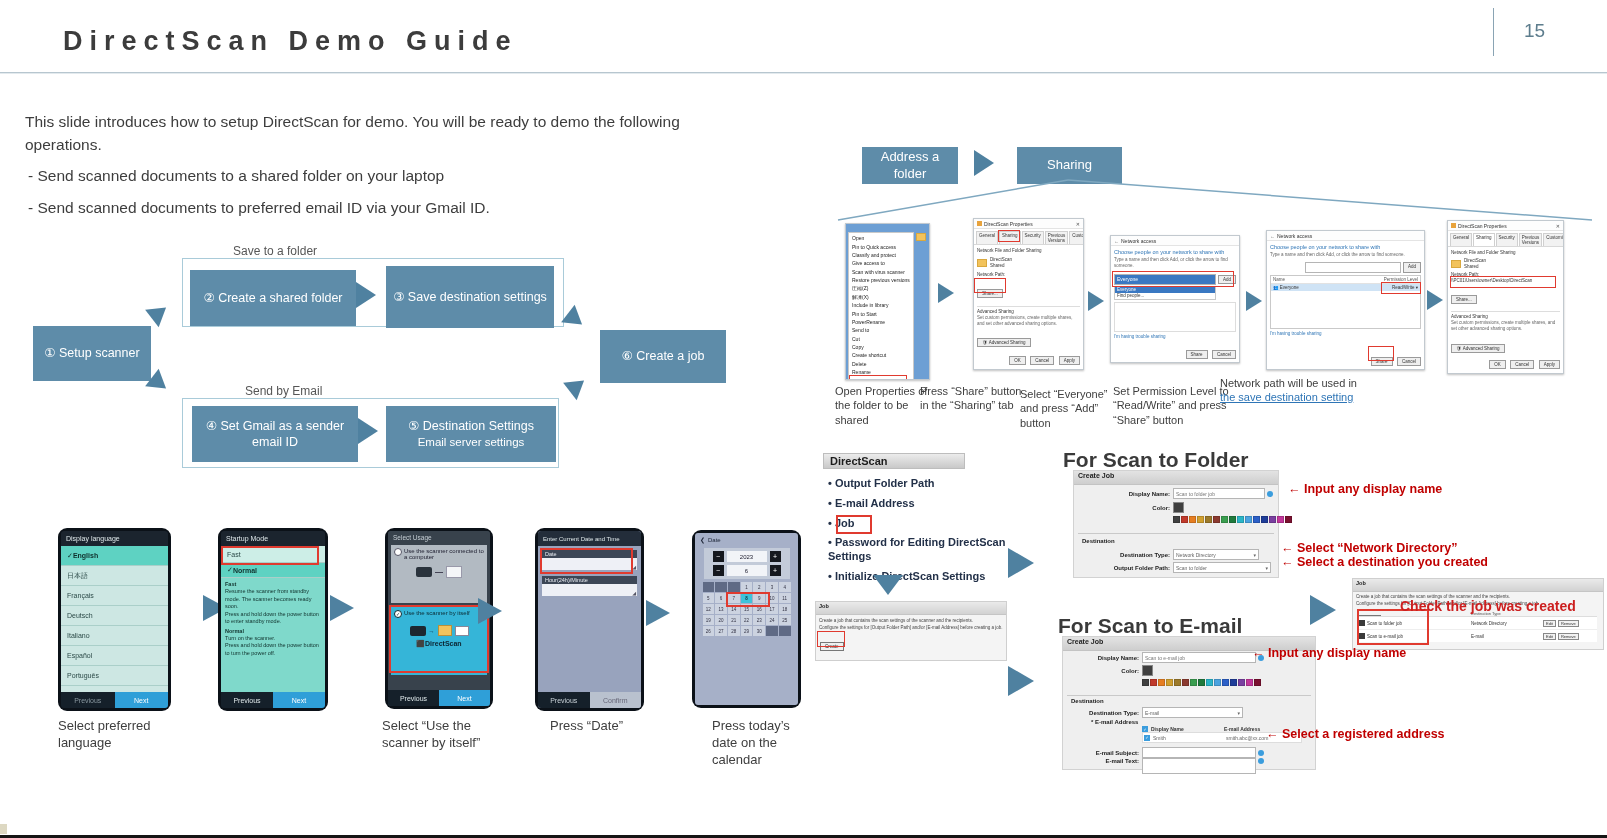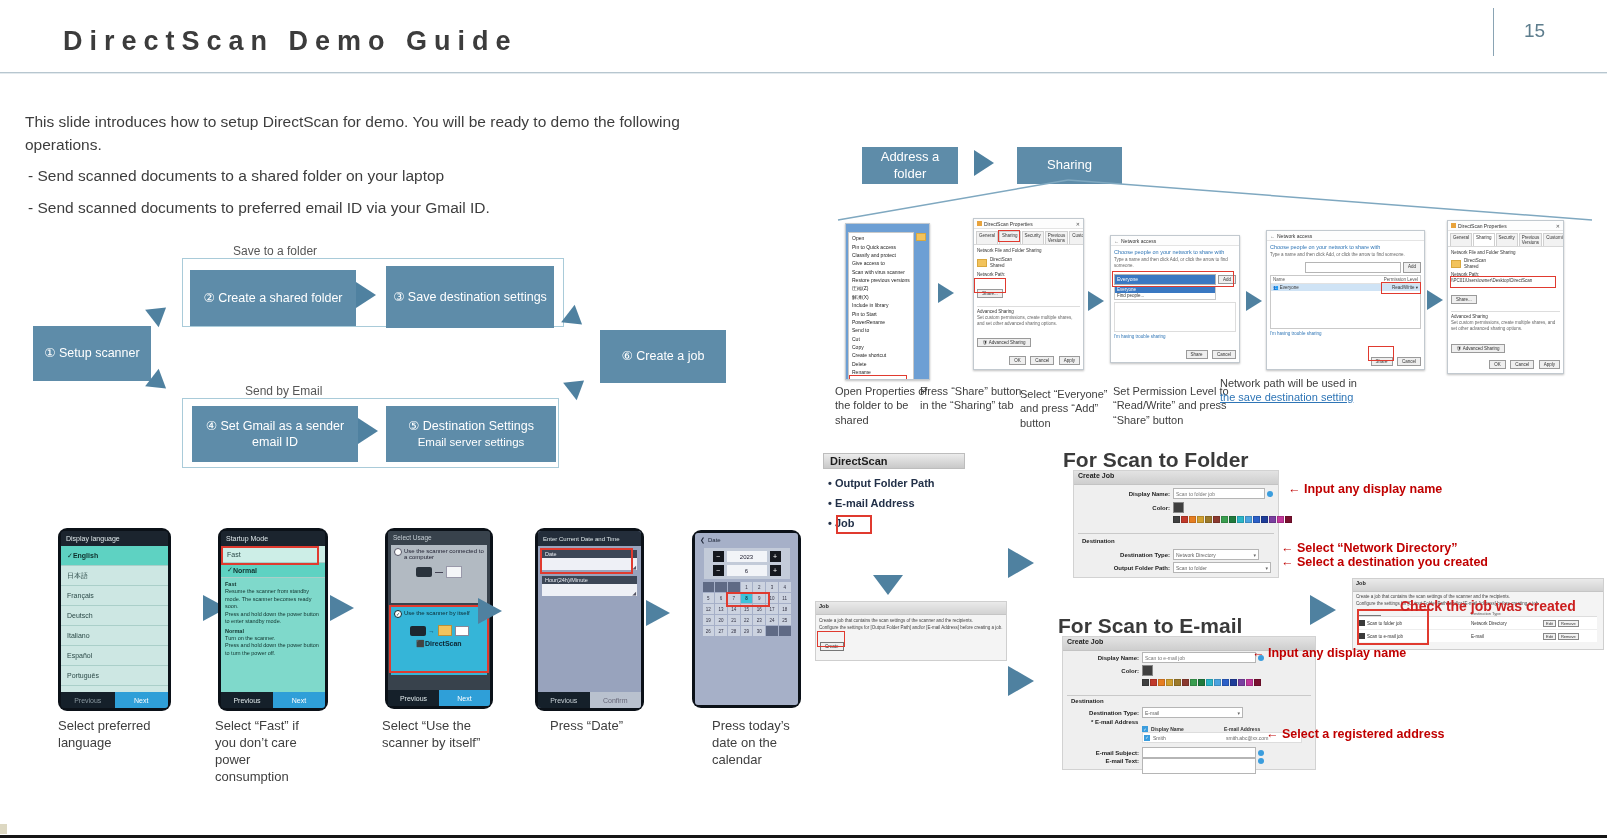--- a/index.html
+++ b/index.html
@@ -472,35 +472,38 @@
             <div class="cal-cell">30</div>
             <div class="cal-cell empty"></div>
             <div class="cal-cell empty"></div>
           </div>
         <span class="redbox" style="left:23px;top:10px;width:40px;height:11px;"></span>
       </div>
     </div>
   </div>
 
   <div class="cap" style="left:58px;top:718px;width:105px;font-size:13px;">Select preferred language</div>
-  <div class="cap" style="left:215px;top:718px;width:105px;font-size:13px;">Select “Fast” if you don’t care power consumption</div>
   <div class="cap" style="left:382px;top:718px;width:110px;font-size:13px;">Select “Use the scanner by itself”</div>
   <div class="cap" style="left:550px;top:718px;width:100px;font-size:13px;">Press “Date”</div>
   <div class="cap" style="left:712px;top:718px;width:90px;font-size:13px;">Press today’s date on the calendar</div>
 
   <div class="dshdr" style="left:823px;top:453px;width:128px;">DirectScan</div>
   <div class="abs" style="left:828px;top:477px;width:180px;">
     <div>
         <div class="dsitem">Output Folder Path</div>
         <div class="dsitem">E-mail Address</div>
       </div>
     <div class="dsitem" style="position:relative;">
       <span>Job</span>
       <span class="redbox" style="left:8px;top:-2px;width:32px;height:15px;"></span>
     </div>
+    <div>
+        <div class="dsitem">Password for Editing DirectScan Settings</div>
+        <div class="dsitem">Initialize DirectScan Settings</div>
+      </div>
   </div>
   <div class="tri tri-d" style="left:873px;top:575px;"></div>
 
   <div class="jp" style="left:815px;top:601px;width:190px;height:58px;">
     <div class="jhdr">Job</div>
     <div class="jtext">
       <div>Create a job that contains the scan settings of the scanner and the recipients.</div>
       <div>Configure the settings for [Output Folder Path] and/or [E-mail Address] before creating a job.</div>
     </div>
     <div style="position:relative;display:inline-block;margin:3px 0 0 4px;">

